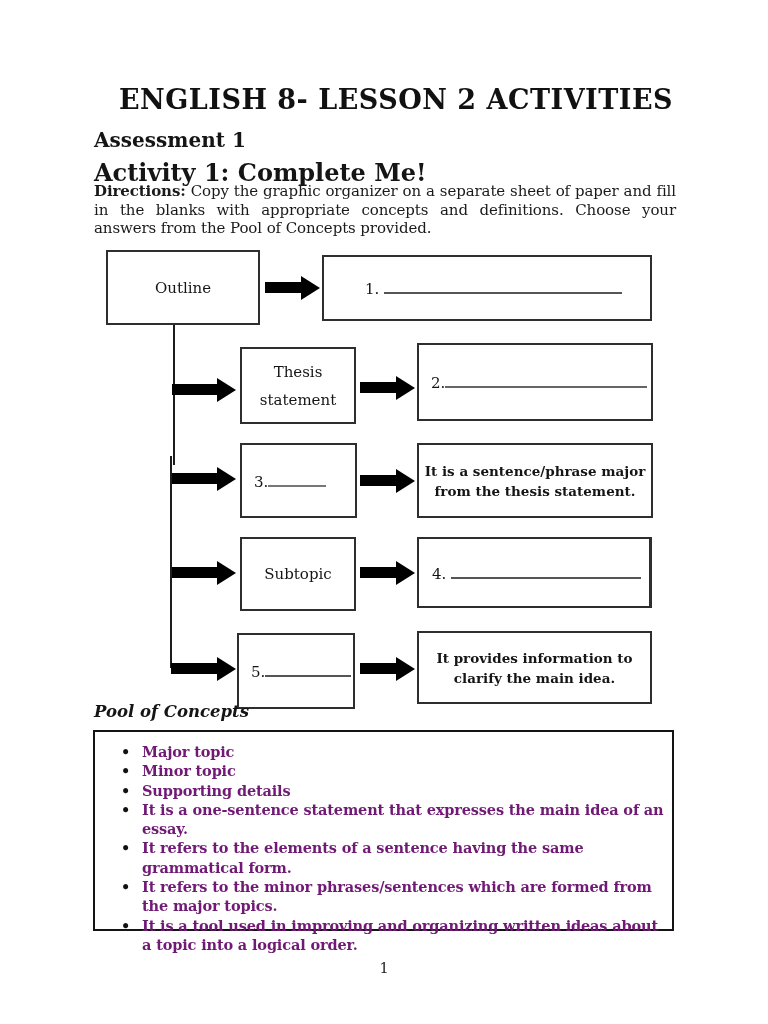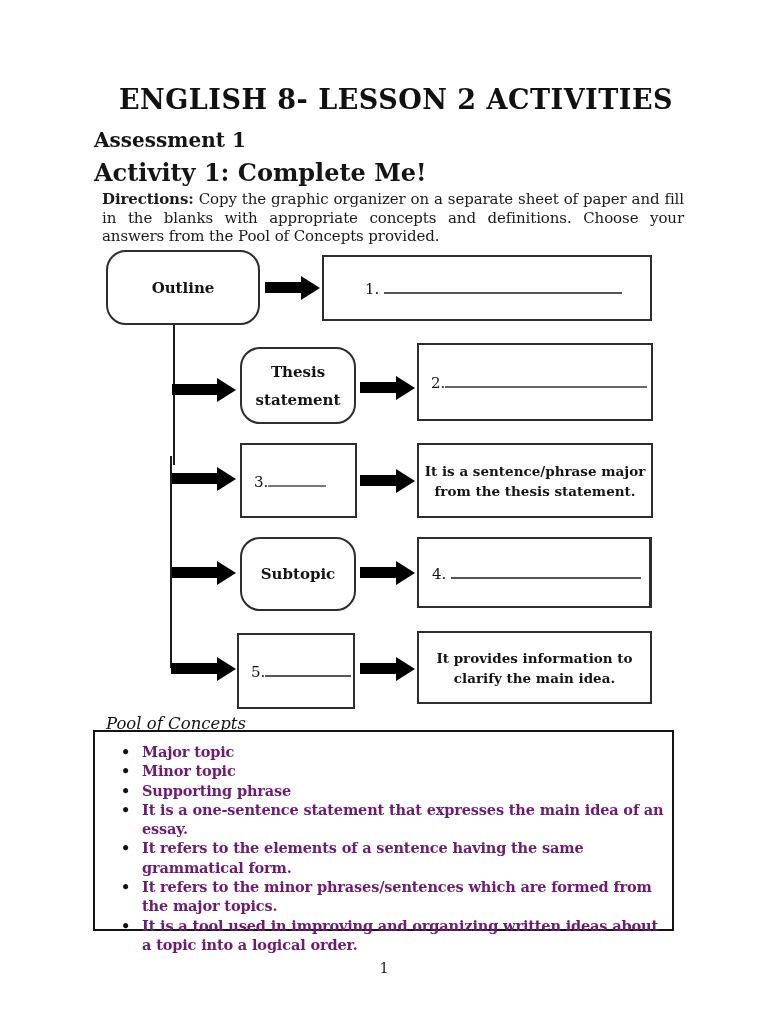--- a/index.html
+++ b/index.html
@@ -18,54 +18,54 @@
   }
   .h-assessment{
     position:absolute;left:94px;top:128px;margin:0;
     font-size:20px;font-weight:bold;color:#151515;text-align:right;
   }
   .h-activity{
     position:absolute;left:94px;top:158px;margin:0;
     font-size:24px;font-weight:bold;color:#151515;
   }
   .directions{
-    position:absolute;left:94px;top:182px;width:582px;margin:8px;
+    position:absolute;left:94px;top:182px;width:582px;margin:0;
     font-size:15px;line-height:18.6px;text-align:justify;color:#1a1a1a;
     letter-spacing:-0.1px;
   }
   .directions b{font-weight:bold;}
 
   
   .gbox{
     position:absolute;box-sizing:border-box;background:#fff;
     border:2px solid #2e2e2e;display:flex;align-items:center;
     font-size:15px;color:#151515;
   }
   .gbox.center{justify-content:center;text-align:center;}
-  .gbox.bold{font-weight:bold;border-radius:20px;}
+  .gbox.bold{font-weight:normal;}
   .gbox .stack{line-height:28px;}
   .numrow{display:flex;align-items:baseline;width:100%;}
   .num{white-space:pre;}
   .blank{display:inline-block;border-bottom:2px solid #555;height:14px;}
   .deftext{font-weight:bold;font-size:13.5px;line-height:20px;padding:0 4px;}
 
   
   .vline{position:absolute;width:2px;background:#1c1c1c;}
   .arrow{position:absolute;height:11px;background:#000;}
   .arrow::after{
     content:"";position:absolute;right:-18px;top:-6.5px;
     border-left:19px solid #000;
     border-top:12px solid transparent;
     border-bottom:12px solid transparent;
   }
 
   
   .pool-heading{
-    position:absolute;left:94px;top:702px;margin:12px;
-    font-size:16.5px;font-weight:normal;font-style:italic;color:#151515;
+    position:absolute;left:94px;top:702px;margin:0;
+    font-size:16.5px;font-weight:bold;font-style:italic;color:#151515;
   }
   .pool-box{
     position:absolute;left:93px;top:730px;width:581px;height:201px;
     box-sizing:border-box;border:2px solid #141414;background:#fff;
   }
   .pool-box ul{
     list-style:none;margin:0;padding:10px 8px 0 24px;
   }
   .pool-box li{
     position:relative;padding-left:23px;margin:0;
@@ -160,21 +160,21 @@
   <div class="arrow" style="left:360px;top:663px;width:37px;"></div>
   <div class="gbox center" style="left:417px;top:631px;width:235px;height:73px;">
     <span class="deftext">It provides information to clarify the main idea.</span>
   </div>
 
   <h3 class="pool-heading">Pool of Concepts</h3>
   <div class="pool-box">
     <ul>
       <li>Major topic</li>
       <li>Minor topic</li>
-      <li>Supporting phrase</li>
+      <li>Supporting details</li>
       <li>It is a one-sentence statement that expresses the main idea of an essay.</li>
       <li>It refers to the elements of a sentence having the same grammatical form.</li>
       <li>It refers to the minor phrases/sentences which are formed from the major topics.</li>
       <li>It is a tool used in improving and organizing written ideas about a topic into a logical order.</li>
     </ul>
   </div>
 
   <div class="page-number">1</div>
 
 </div>

